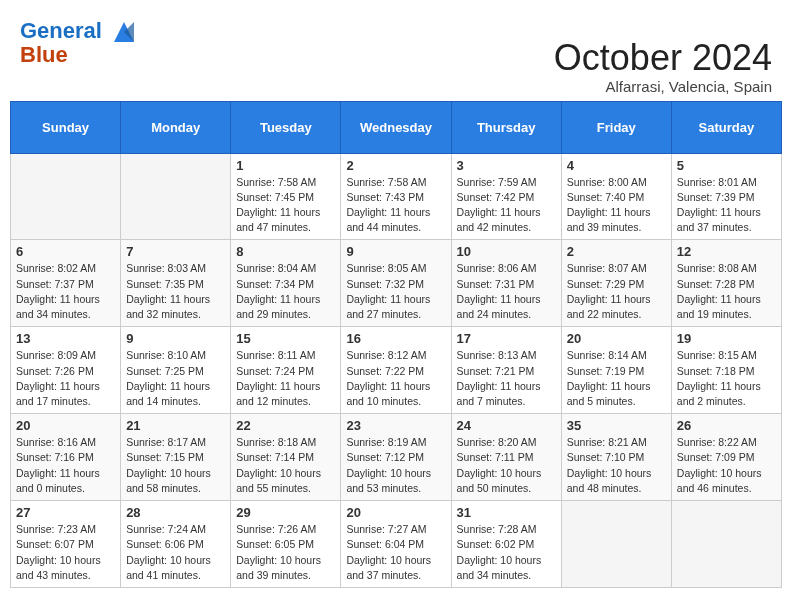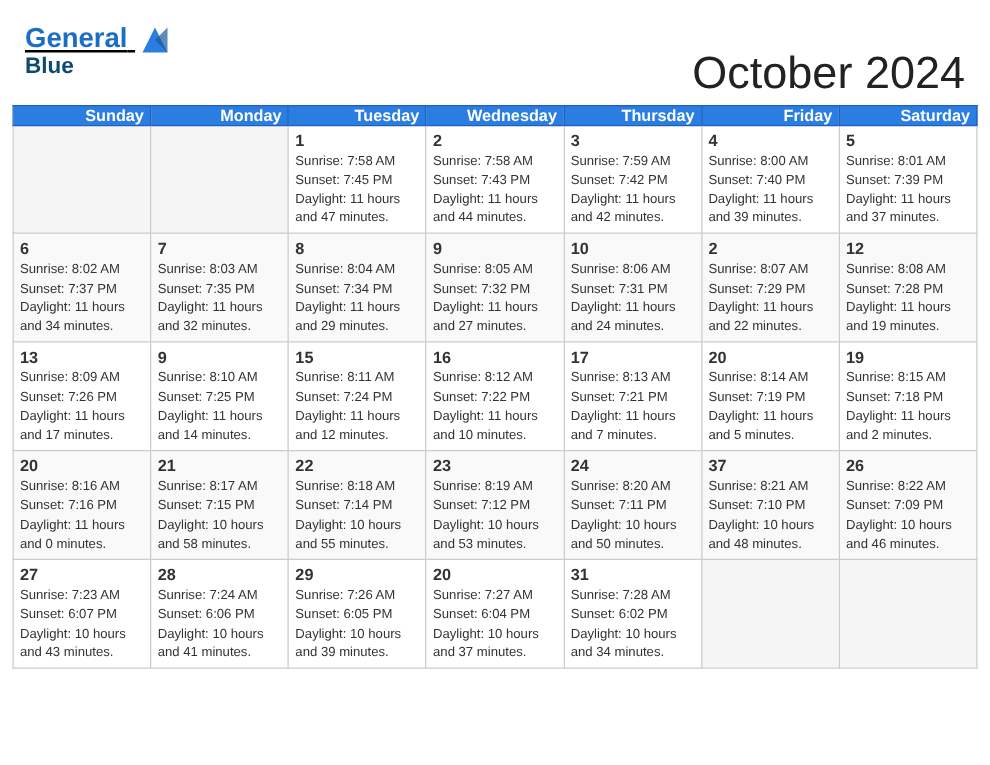--- a/index.html
+++ b/index.html
@@ -51,22 +51,22 @@
     .calendar {
       width: 100%;
       border-collapse: collapse;
       border: 1px solid #ccc;
     }
     .calendar th {
       background: #2a7de1;
       color: #fff;
       font-size: 13px;
       font-weight: bold;
-      padding: 0 5px;
-      text-align: right;
+      padding: 18px 5px;
+      text-align: center;
       border: 1px solid #2060bb;
     }
     .calendar td {
       border: 1px solid #ccc;
       vertical-align: top;
       padding: 4px 5px;
       font-size: 10.5px;
       color: #333;
       width: 110px;
       min-height: 80px;
@@ -88,34 +88,35 @@
       line-height: 1.45;
       font-size: 10.5px;
     }
   </style>
 </head>
 <body>
 
 <div class="header">
   <div class="logo">
     <div>
-      <div style="display:flex;align-items:center;text-decoration:underline;">
+      <div style="display:flex;align-items:center;">
         <div class="logo-text">
           <span>General</span>
           <svg class="logo-icon" viewBox="0 0 28 28" style="display:inline-block;vertical-align:middle;">
             <polygon points="4,24 14,4 24,24" fill="#2a7de1"></polygon>
             <polygon points="14,14 24,4 24,24" fill="#1a5aa0" opacity="0.7"></polygon>
           </svg>
         </div>
       </div>
-      <div style="font-size:18px;font-weight:bold;color:#0c4a6e;margin-top:-4px;">Blue</div>
+      <div style="font-size:22px;font-weight:bold;color:#c2410c;margin-top:-4px;">Blue</div>
     </div>
   </div>
   <div class="title-block">
     <div class="month-title">October 2024</div>
+    <div class="subtitle">Alfarrasi, Valencia, Spain</div>
   </div>
 </div>
 
 <table class="calendar">
   <thead>
     <tr>
     <th>Sunday</th>
         <th>Monday</th>
         <th>Tuesday</th>
         <th>Wednesday</th>
@@ -224,21 +225,21 @@
         </td>
         <td>
           <span class="day-number">23</span>
           <div class="day-info">Sunrise: 8:19 AM<br>Sunset: 7:12 PM<br>Daylight: 10 hours and 53 minutes.</div>
         </td>
         <td>
           <span class="day-number">24</span>
           <div class="day-info">Sunrise: 8:20 AM<br>Sunset: 7:11 PM<br>Daylight: 10 hours and 50 minutes.</div>
         </td>
         <td>
-          <span class="day-number">37</span>
+          <span class="day-number">35</span>
           <div class="day-info">Sunrise: 8:21 AM<br>Sunset: 7:10 PM<br>Daylight: 10 hours and 48 minutes.</div>
         </td>
         <td>
           <span class="day-number">26</span>
           <div class="day-info">Sunrise: 8:22 AM<br>Sunset: 7:09 PM<br>Daylight: 10 hours and 46 minutes.</div>
         </td>
       </tr>
       <tr>
         <td>
           <span class="day-number">27</span>

